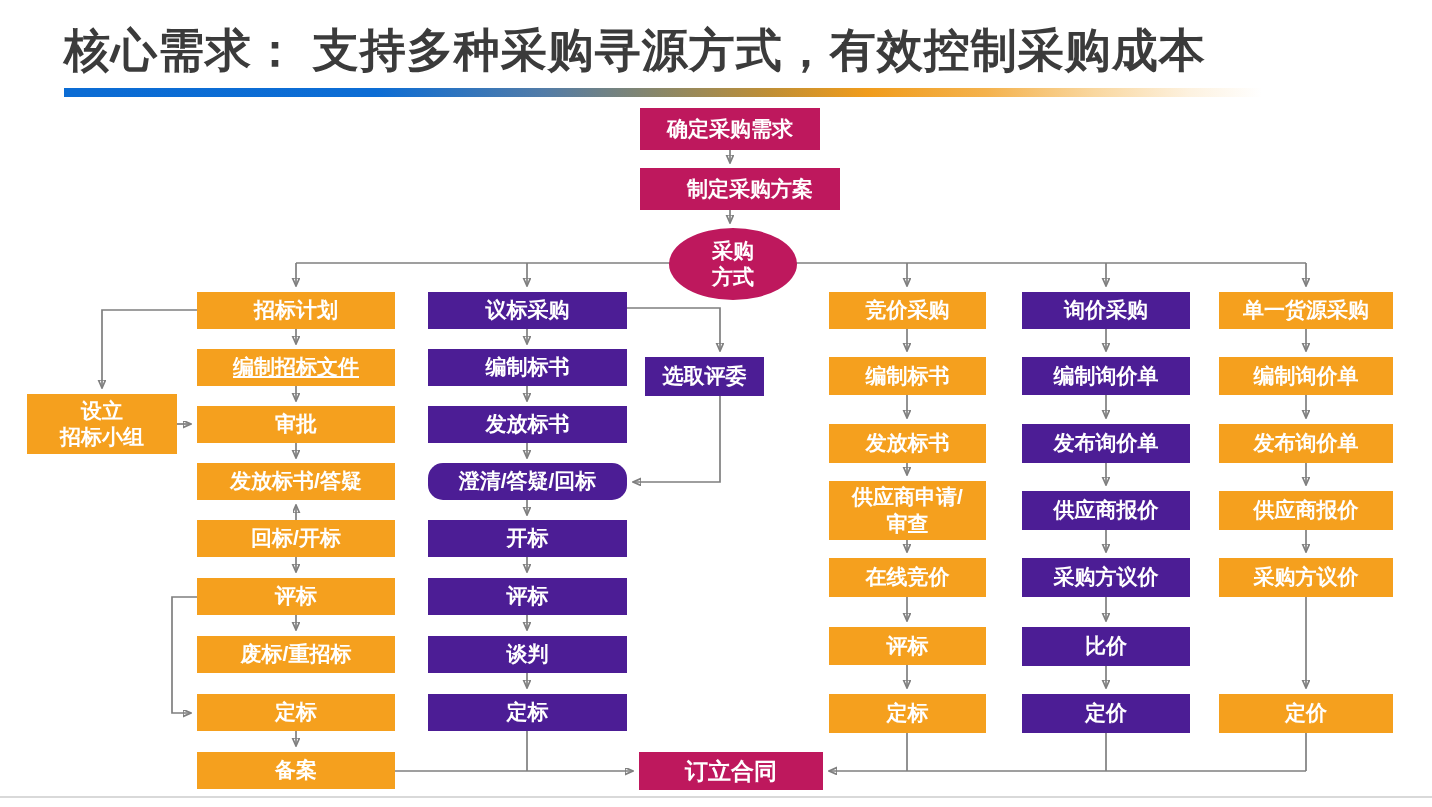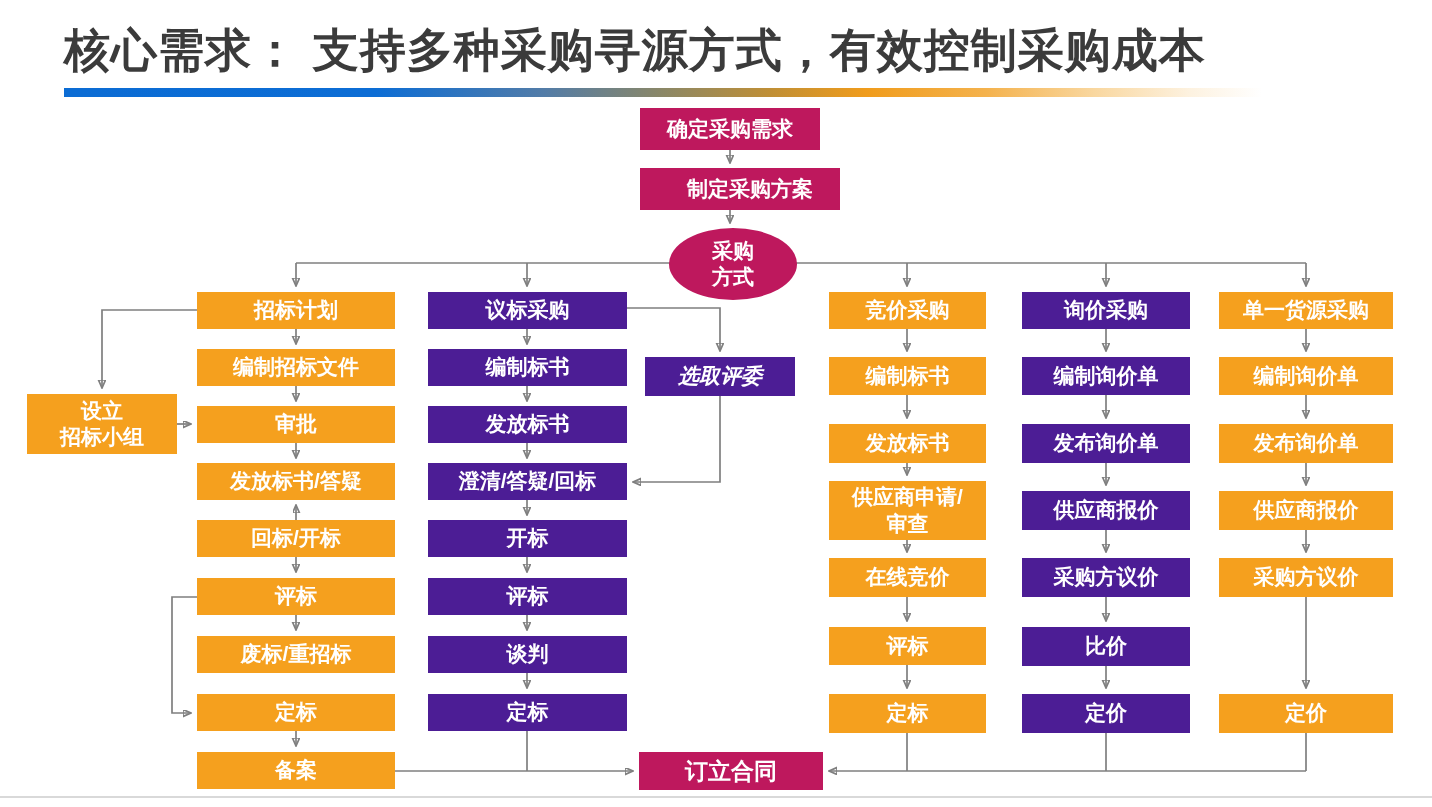--- a/index.html
+++ b/index.html
@@ -96,40 +96,40 @@
 
     <path d="M1306 771 L830 771" marker-end="url(#arr)"></path>
   </svg>
 
   <div class="node green" style="left:640px;top:108px;width:180px;height:42px;">确定采购需求</div>
   <div class="node green" style="left:640px;top:168px;width:180px;height:42px;padding-left:20px;">制定采购方案</div>
   <div class="node green ellipse" style="left:669px;top:228px;width:128px;height:72px;">采购
 方式</div>
 
   <div class="node orange" style="left:197px;top:292px;width:198px;height:37px;">招标计划</div>
-  <div class="node orange" style="left:197px;top:349px;width:198px;height:37px;">编制招标文件</div>
+  <div class="node orange" style="left:197px;top:349px;width:198px;height:37px;text-decoration:underline;">编制招标文件</div>
   <div class="node orange" style="left:197px;top:406px;width:198px;height:37px;">审批</div>
   <div class="node orange" style="left:197px;top:463px;width:198px;height:37px;">发放标书/答疑</div>
   <div class="node orange" style="left:197px;top:520px;width:198px;height:37px;">回标/开标</div>
   <div class="node orange" style="left:197px;top:578px;width:198px;height:37px;">评标</div>
   <div class="node orange" style="left:197px;top:636px;width:198px;height:37px;">废标/重招标</div>
   <div class="node orange" style="left:197px;top:694px;width:198px;height:37px;">定标</div>
   <div class="node orange" style="left:197px;top:752px;width:198px;height:37px;">备案</div>
   <div class="node orange" style="left:27px;top:394px;width:150px;height:60px;">设立
 招标小组</div>
 
   <div class="node blue" style="left:428px;top:292px;width:199px;height:37px;">议标采购</div>
   <div class="node blue" style="left:428px;top:349px;width:199px;height:37px;">编制标书</div>
   <div class="node blue" style="left:428px;top:406px;width:199px;height:37px;">发放标书</div>
-  <div class="node blue" style="left:428px;top:463px;width:199px;height:37px;">澄清/答疑/回标</div>
+  <div class="node blue" style="left:428px;top:463px;width:199px;height:37px;border-radius:15px;">澄清/答疑/回标</div>
   <div class="node blue" style="left:428px;top:520px;width:199px;height:37px;">开标</div>
   <div class="node blue" style="left:428px;top:578px;width:199px;height:37px;">评标</div>
   <div class="node blue" style="left:428px;top:636px;width:199px;height:37px;">谈判</div>
   <div class="node blue" style="left:428px;top:694px;width:199px;height:37px;">定标</div>
-  <div class="node blue" style="left:645px;top:357px;width:150px;height:39px;font-style:italic;">选取评委</div>
+  <div class="node blue" style="left:645px;top:357px;width:119px;height:39px;">选取评委</div>
 
   <div class="node orange" style="left:829px;top:292px;width:157px;height:37px;">竞价采购</div>
   <div class="node orange" style="left:829px;top:357px;width:157px;height:38px;">编制标书</div>
   <div class="node orange" style="left:829px;top:424px;width:157px;height:39px;">发放标书</div>
   <div class="node orange" style="left:829px;top:481px;width:157px;height:59px;">供应商申请/
 审查</div>
   <div class="node orange" style="left:829px;top:558px;width:157px;height:39px;">在线竞价</div>
   <div class="node orange" style="left:829px;top:627px;width:157px;height:38px;">评标</div>
   <div class="node orange" style="left:829px;top:694px;width:157px;height:39px;">定标</div>
 

